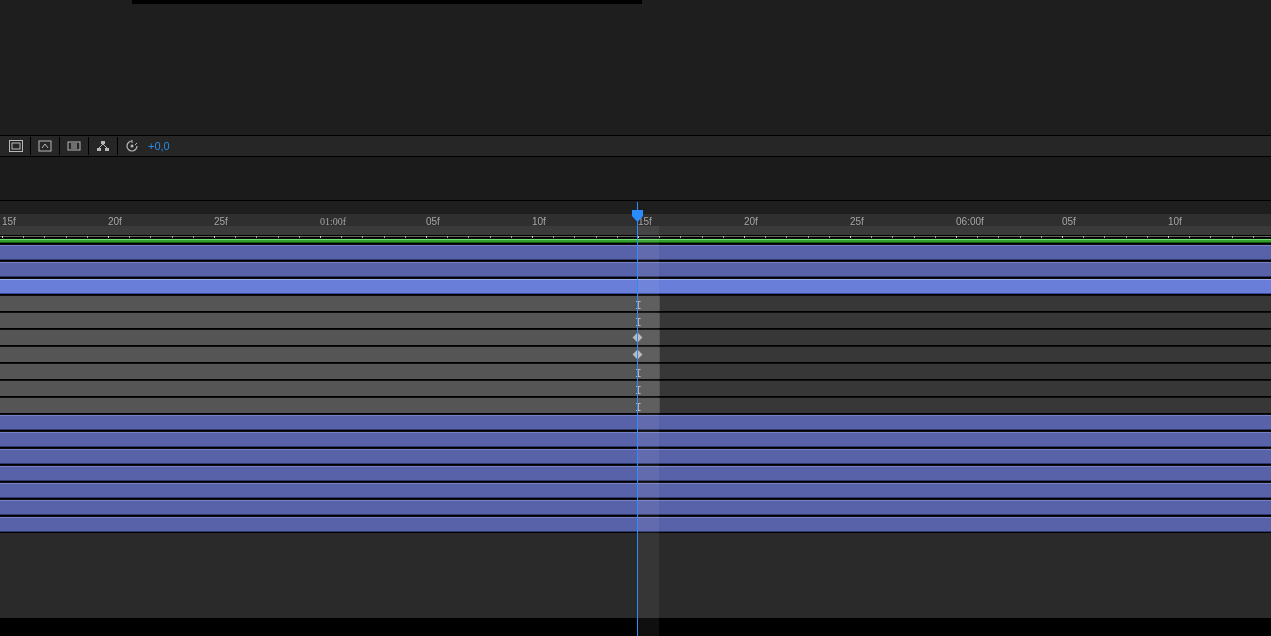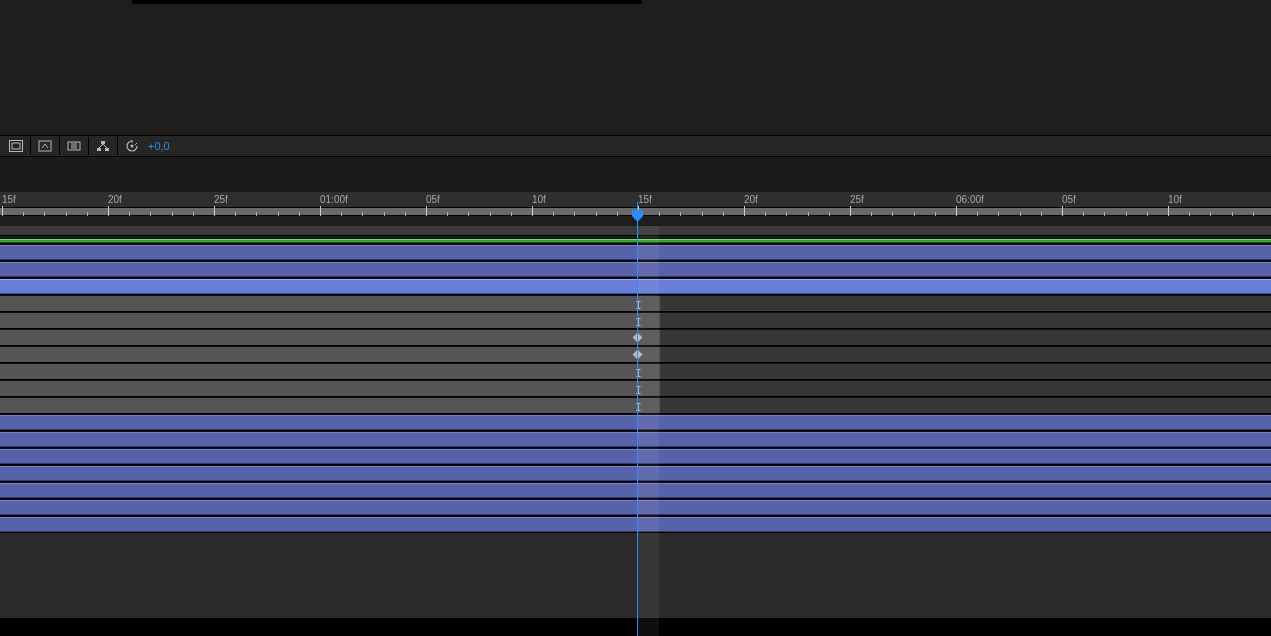--- a/index.html
+++ b/index.html
@@ -68,21 +68,21 @@
     left: 0; top: 157px;
     width: 1271px;
     height: 44px;
     background: #1b1b1b;
     border-bottom: 1px solid #000;
   }
 
   
   .ruler-wrap {
     position: absolute;
-    left: 0; top: 192px;
+    left: 0; top: 214px;
     width: 1271px;
     height: 14px;
   }
   .ruler-top {
     position: absolute; left:0; top:0;
     width: 1271px; height: 16px;
     background: #2f2f2f;
     border-bottom: 1px solid #000;
   }
   .ruler-sub {
@@ -277,21 +277,21 @@
       <div class="tick-line-minor" style="left: 129.2px;"></div>
       <div class="tick-line-minor" style="left: 150.4px;"></div>
       <div class="tick-line-minor" style="left: 171.6px;"></div>
       <div class="tick-line-minor" style="left: 192.8px;"></div>
       <div class="tick" style="left: 214px;">25f</div>
       <div class="tick-line-major" style="left: 214px;"></div>
       <div class="tick-line-minor" style="left: 235.2px;"></div>
       <div class="tick-line-minor" style="left: 256.4px;"></div>
       <div class="tick-line-minor" style="left: 277.6px;"></div>
       <div class="tick-line-minor" style="left: 298.8px;"></div>
-      <div class="tick" style="left: 320px;">01:00f</div>
+      <div class="tick" style="left: 320px; font-family: Liberation Serif, serif;">01:00f</div>
       <div class="tick-line-major" style="left: 320px;"></div>
       <div class="tick-line-minor" style="left: 341.2px;"></div>
       <div class="tick-line-minor" style="left: 362.4px;"></div>
       <div class="tick-line-minor" style="left: 383.6px;"></div>
       <div class="tick-line-minor" style="left: 404.8px;"></div>
       <div class="tick" style="left: 426px;">05f</div>
       <div class="tick-line-major" style="left: 426px;"></div>
       <div class="tick-line-minor" style="left: 447.2px;"></div>
       <div class="tick-line-minor" style="left: 468.4px;"></div>
       <div class="tick-line-minor" style="left: 489.6px;"></div>

